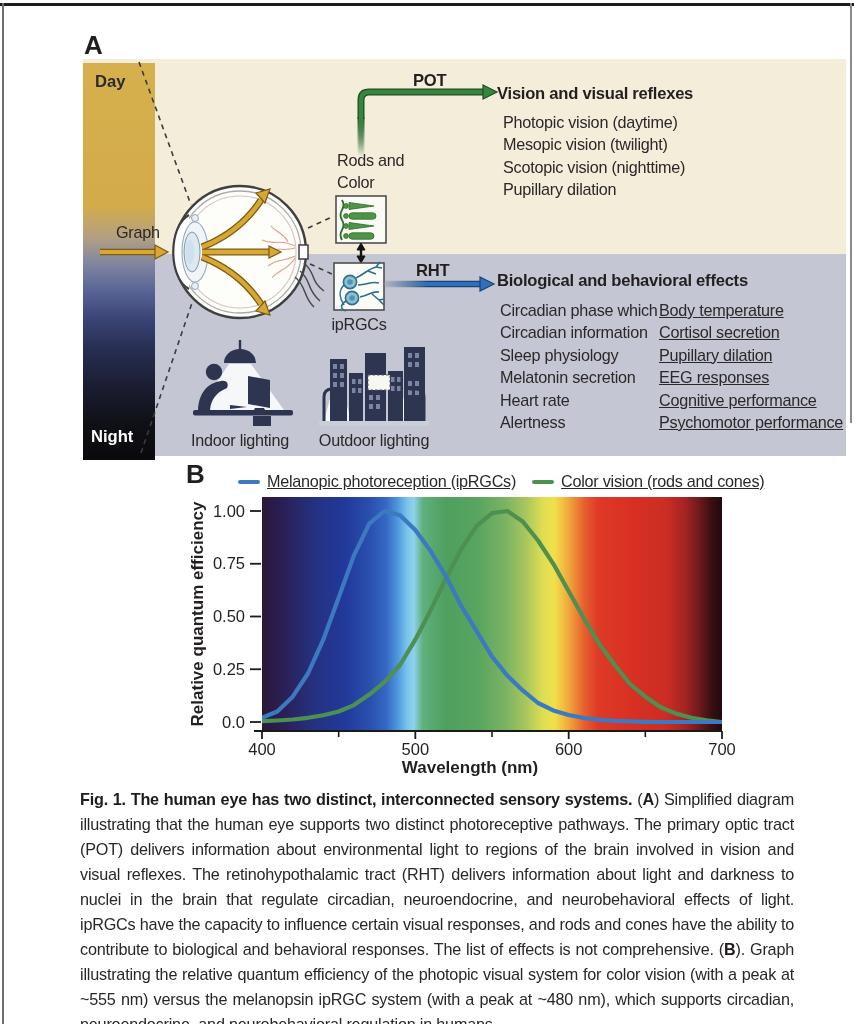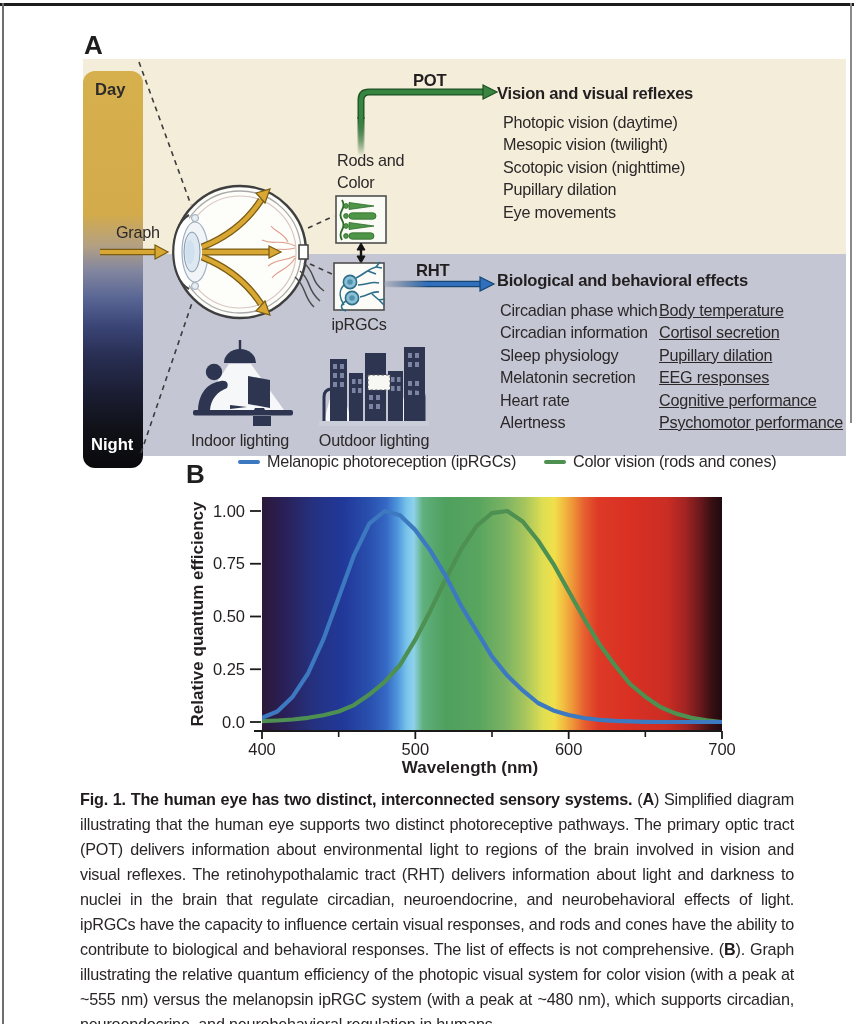--- a/index.html
+++ b/index.html
@@ -3,28 +3,28 @@
 <meta charset="utf-8">
 <style>
   html,body{margin:0;padding:0;background:#ffffff;}
   .page{position:relative;width:854px;height:1024px;background:#ffffff;overflow:hidden;
         font-family:"Liberation Sans",sans-serif;color:#2a2627;}
   .rule{position:absolute;background:#1c1c1c;}
   .panel-letter{position:absolute;font-size:26px;font-weight:bold;color:#1e1e1e;letter-spacing:-0.5px;}
   .panelA{position:absolute;left:83px;top:59px;width:763px;height:397px;}
   .panelA .beige{position:absolute;left:0;top:0;width:763px;height:195px;background:#f3edda;}
   .panelA .grey{position:absolute;left:0;top:195px;width:763px;height:202px;background:#c4c6d3;}
-  .daybar{position:absolute;left:0;top:12px;width:60px;height:397px;
-      background:linear-gradient(180deg,#d7b04e 0%,#d3ab4a 36%,#b3a083 44%,#84879f 50%,#5a6795 57%,#3b4677 64%,#282e52 72%,#1b1e33 81%,#101118 90%,#0a0a0d 100%);border-radius:12px;}
+  .daybar{position:absolute;left:0;top:4px;width:72px;height:397px;
+      background:linear-gradient(180deg,#d7b04e 0%,#d3ab4a 36%,#b3a083 44%,#84879f 50%,#5a6795 57%,#3b4677 64%,#282e52 72%,#1b1e33 81%,#101118 90%,#0a0a0d 100%);}
   .daybar .day{position:absolute;left:12px;top:9px;font-size:16.6px;font-weight:bold;color:#2b2b2b;}
   .daybar .night{position:absolute;left:8px;top:364px;font-size:16.6px;font-weight:bold;color:#ffffff;}
   .pa-text{position:absolute;font-size:16.2px;letter-spacing:-0.25px;color:#2c2829;line-height:22.4px;white-space:nowrap;}
   .pa-bold{font-weight:bold;font-size:16.6px;color:#231f20;}
   .list div{white-space:nowrap;}
-  .legend{position:absolute;left:238px;top:452px;display:flex;gap:28px;align-items:flex-start;}
+  .legend{position:absolute;left:238px;top:472px;display:flex;gap:16px;align-items:flex-start;text-decoration:underline;}
   .legend .entry{display:flex;gap:7px;align-items:flex-start;}
   .legend .swatch{width:22px;height:4px;border-radius:2px;margin-top:8px;}
   .legend .lab{font-size:16.2px;letter-spacing:-0.25px;color:#2c2829;white-space:nowrap;}
   .caption{position:absolute;left:80px;top:787px;width:714px;font-size:16.2px;line-height:25px;
       letter-spacing:-0.2px;text-align:justify;color:#2a2627;}
   .caption b{color:#1f1b1c;}
   svg{position:absolute;overflow:visible;}
 </style>
 </head>
 <body>
@@ -244,21 +244,20 @@
     <div class="pa-text" style="left:246px;top:254px;width:60px;text-align:center;">ipRGCs</div>
     <div class="pa-text pa-bold" style="left:330px;top:11px;">POT</div>
     <div class="pa-text pa-bold" style="left:333px;top:201px;">RHT</div>
 
     <div class="pa-text pa-bold" style="left:414px;top:24px;text-align:center;">Vision and visual reflexes</div>
     <div class="pa-text list" style="left:420px;top:52px;">
         <div>Photopic vision (daytime)</div>
         <div>Mesopic vision (twilight)</div>
         <div>Scotopic vision (nighttime)</div>
         <div>Pupillary dilation</div>
-        <div>Eye movements</div>
       </div>
 
     <div class="pa-text pa-bold" style="left:414px;top:211px;">Biological and behavioral effects</div>
     <div class="pa-text list" style="left:417px;top:240px;">
         <div>Circadian phase which</div>
         <div>Circadian information</div>
         <div>Sleep physiology</div>
         <div>Melatonin secretion</div>
         <div>Heart rate</div>
         <div>Alertness</div>

